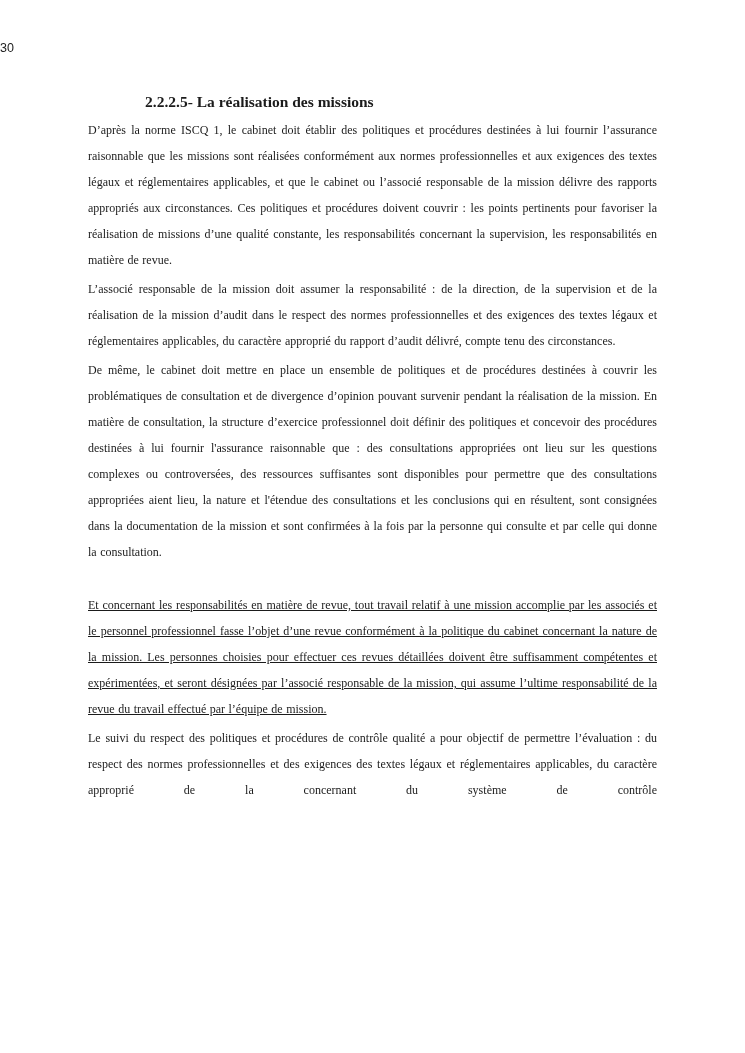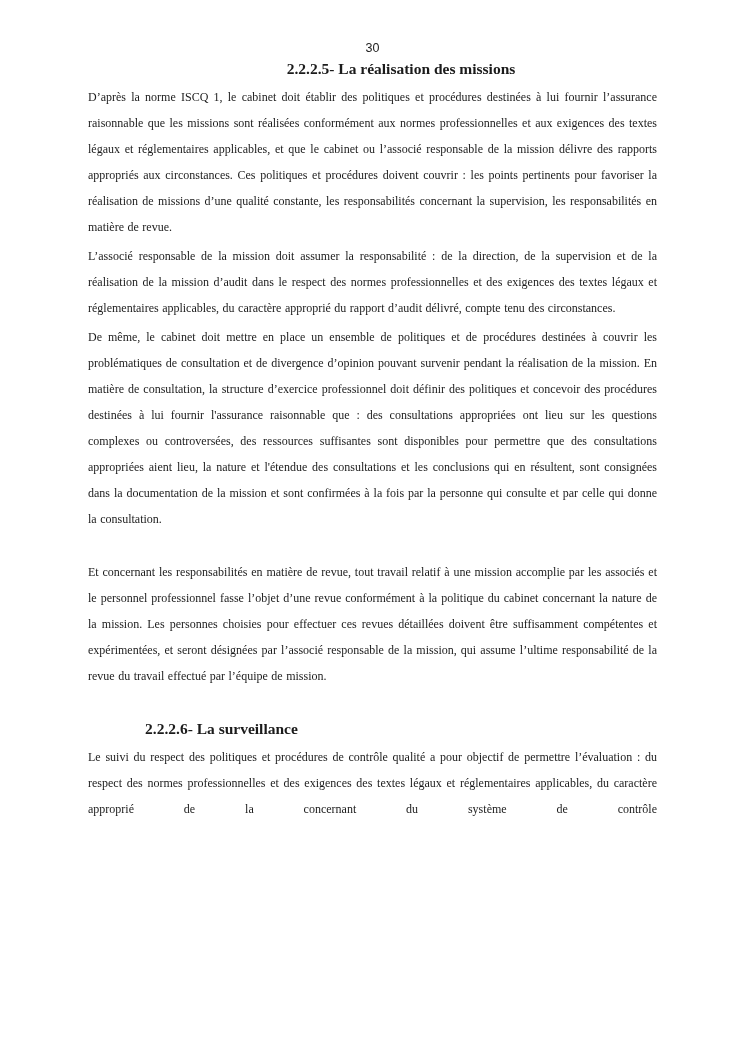--- a/index.html
+++ b/index.html
@@ -12,48 +12,49 @@
     width: 745px;
     height: 1053px;
     background: #ffffff;
     font-family: "Liberation Serif", serif;
     color: #1b1b1b;
     overflow: hidden;
     box-sizing: border-box;
   }
   .page-number {
     padding-top: 41px;
-    text-align: center;
+    text-align: left;
     font-family: "Liberation Sans", sans-serif;
     font-size: 12.5px;
     line-height: 15px;
     color: #222222;
   }
   .content {
     padding: 0 88px;
   }
   .heading {
     font-size: 15.5px;
     font-weight: bold;
     line-height: 26px;
     padding-left: 57px;
     margin: 0 0 2px 0;
   }
   .heading.first {
-    text-align: center;
+    margin-top: 33px;
   }
   .body-par {
     font-size: 12px;
     line-height: 26px;
     text-align: justify;
     margin: 0 0 3px 0;
     word-spacing: 0.5px;
   }
   .gap-before {
     margin-top: 27px;
+    text-decoration: underline;
   }
   
   .continued {
     text-align-last: justify;
   }
 </style>
 </head>
 <body>
 
 <div class="page">
@@ -64,18 +65,17 @@
     <div class="heading first">2.2.2.5- La réalisation des missions</div>
 
     <p class="body-par">D’après la norme ISCQ 1, le cabinet doit établir des politiques et procédures destinées à lui fournir l’assurance raisonnable que les missions sont réalisées conformément aux normes professionnelles et aux exigences des textes légaux et réglementaires applicables, et que le cabinet ou l’associé responsable de la mission délivre des rapports appropriés aux circonstances. Ces politiques et procédures doivent couvrir : les points pertinents pour favoriser la réalisation de missions d’une qualité constante, les responsabilités concernant la supervision, les responsabilités en matière de revue.</p>
 
     <p class="body-par">L’associé responsable de la mission doit assumer la responsabilité : de la direction, de la supervision et de la réalisation de la mission d’audit dans le respect des normes professionnelles et des exigences des textes légaux et réglementaires applicables, du caractère approprié du rapport d’audit délivré, compte tenu des circonstances.</p>
 
     <p class="body-par">De même, le cabinet doit mettre en place un ensemble de politiques et de procédures destinées à couvrir les problématiques de consultation et de divergence d’opinion pouvant survenir pendant la réalisation de la mission. En matière de consultation, la structure d’exercice professionnel doit définir des politiques et concevoir des procédures destinées à lui fournir l'assurance raisonnable que : des consultations appropriées ont lieu sur les questions complexes ou controversées, des ressources suffisantes sont disponibles pour permettre que des consultations appropriées aient lieu, la nature et l'étendue des consultations et les conclusions qui en résultent, sont consignées dans la documentation de la mission et sont confirmées à la fois par la personne qui consulte et par celle qui donne la consultation.</p>
 
     <p class="body-par gap-before">Et concernant les responsabilités en matière de revue, tout travail relatif à une mission accomplie par les associés et le personnel professionnel fasse l’objet d’une revue conformément à la politique du cabinet concernant la nature de la mission. Les personnes choisies pour effectuer ces revues détaillées doivent être suffisamment compétentes et expérimentées, et seront désignées par l’associé responsable de la mission, qui assume l’ultime responsabilité de la revue du travail effectué par l’équipe de mission.</p>
 
-    <div class="heading gap-before">2.2.2.6- La surveillance</div>
 
     <p class="body-par continued">Le suivi du respect des politiques et procédures de contrôle qualité a pour objectif de permettre l’évaluation : du respect des normes professionnelles et des exigences des textes légaux et réglementaires applicables, du caractère approprié de la concernant du système de contrôle</p>
 
   </div>
 </div>
 
 </body></html>

